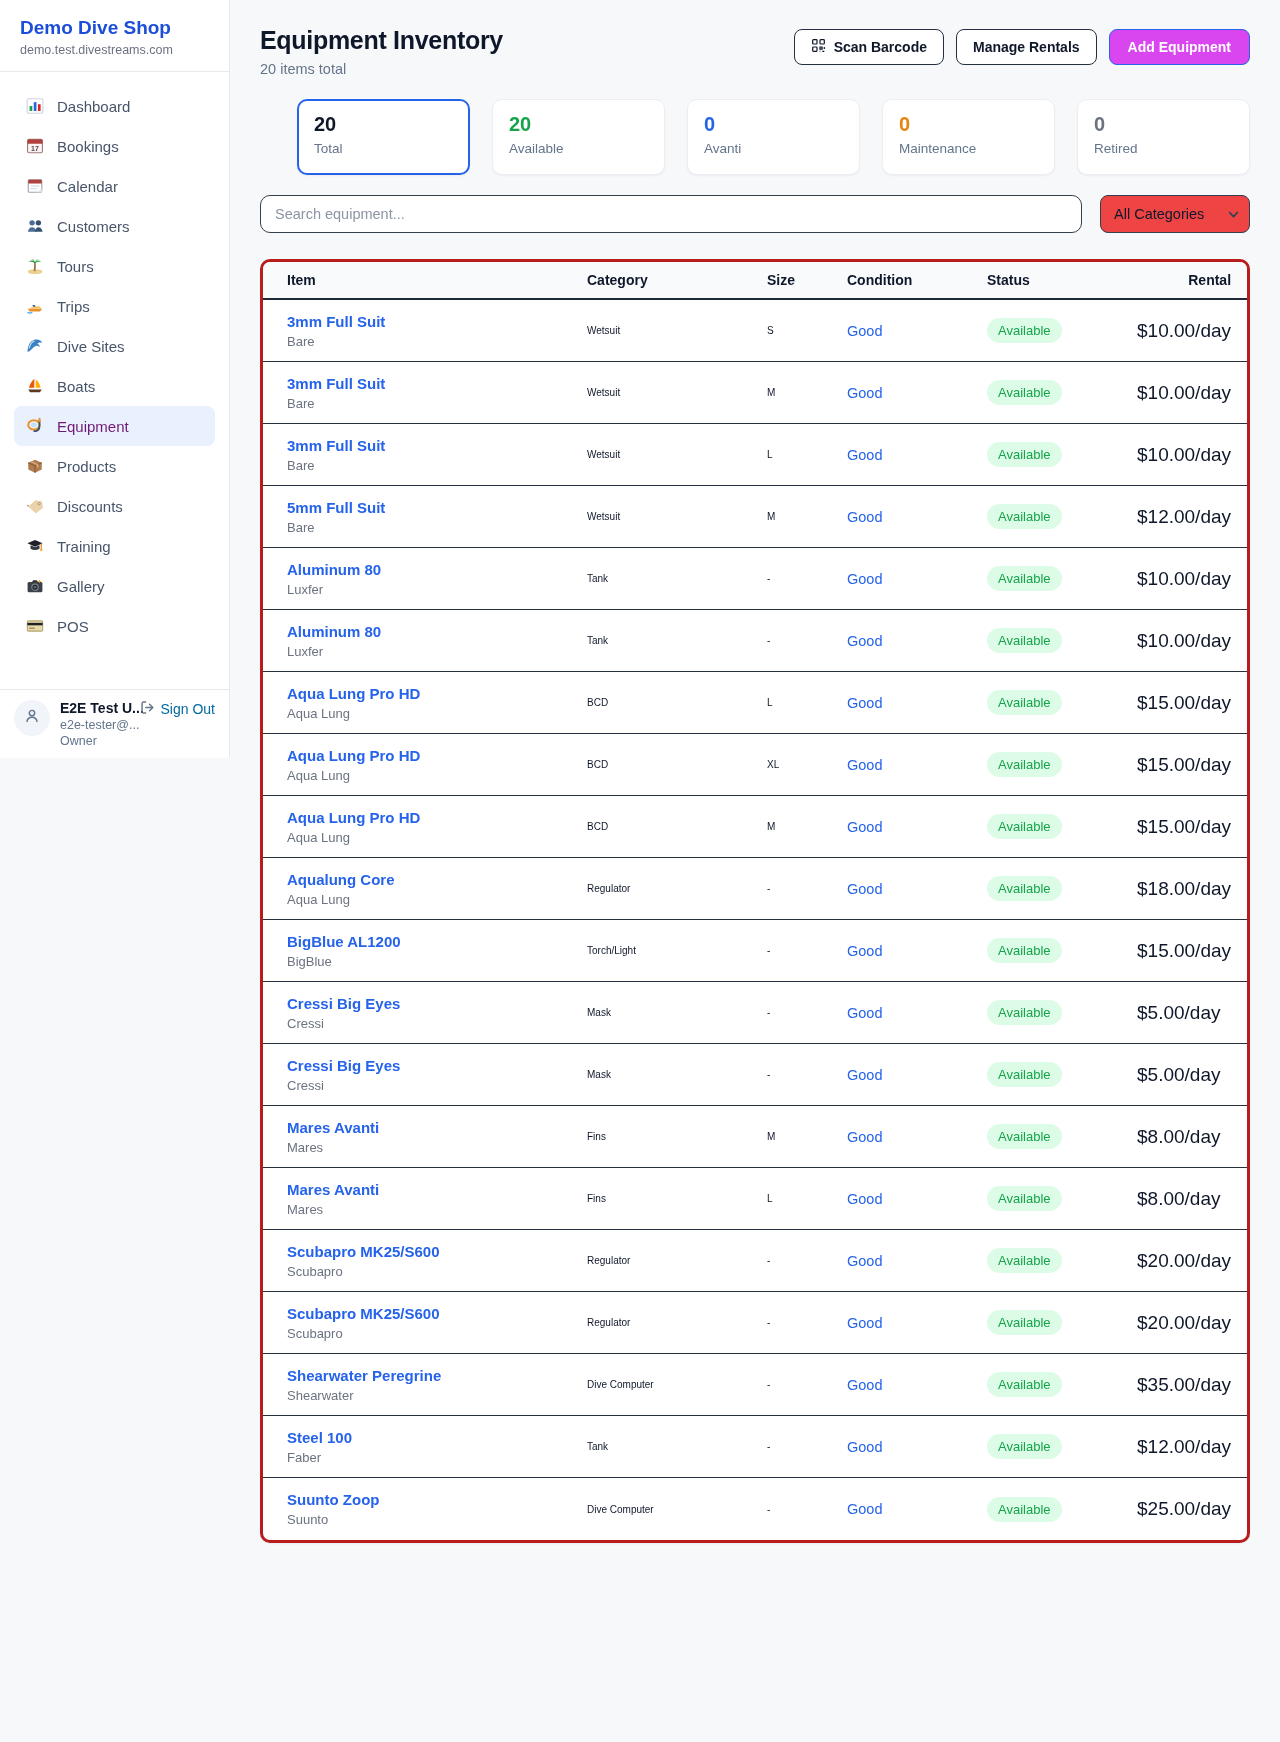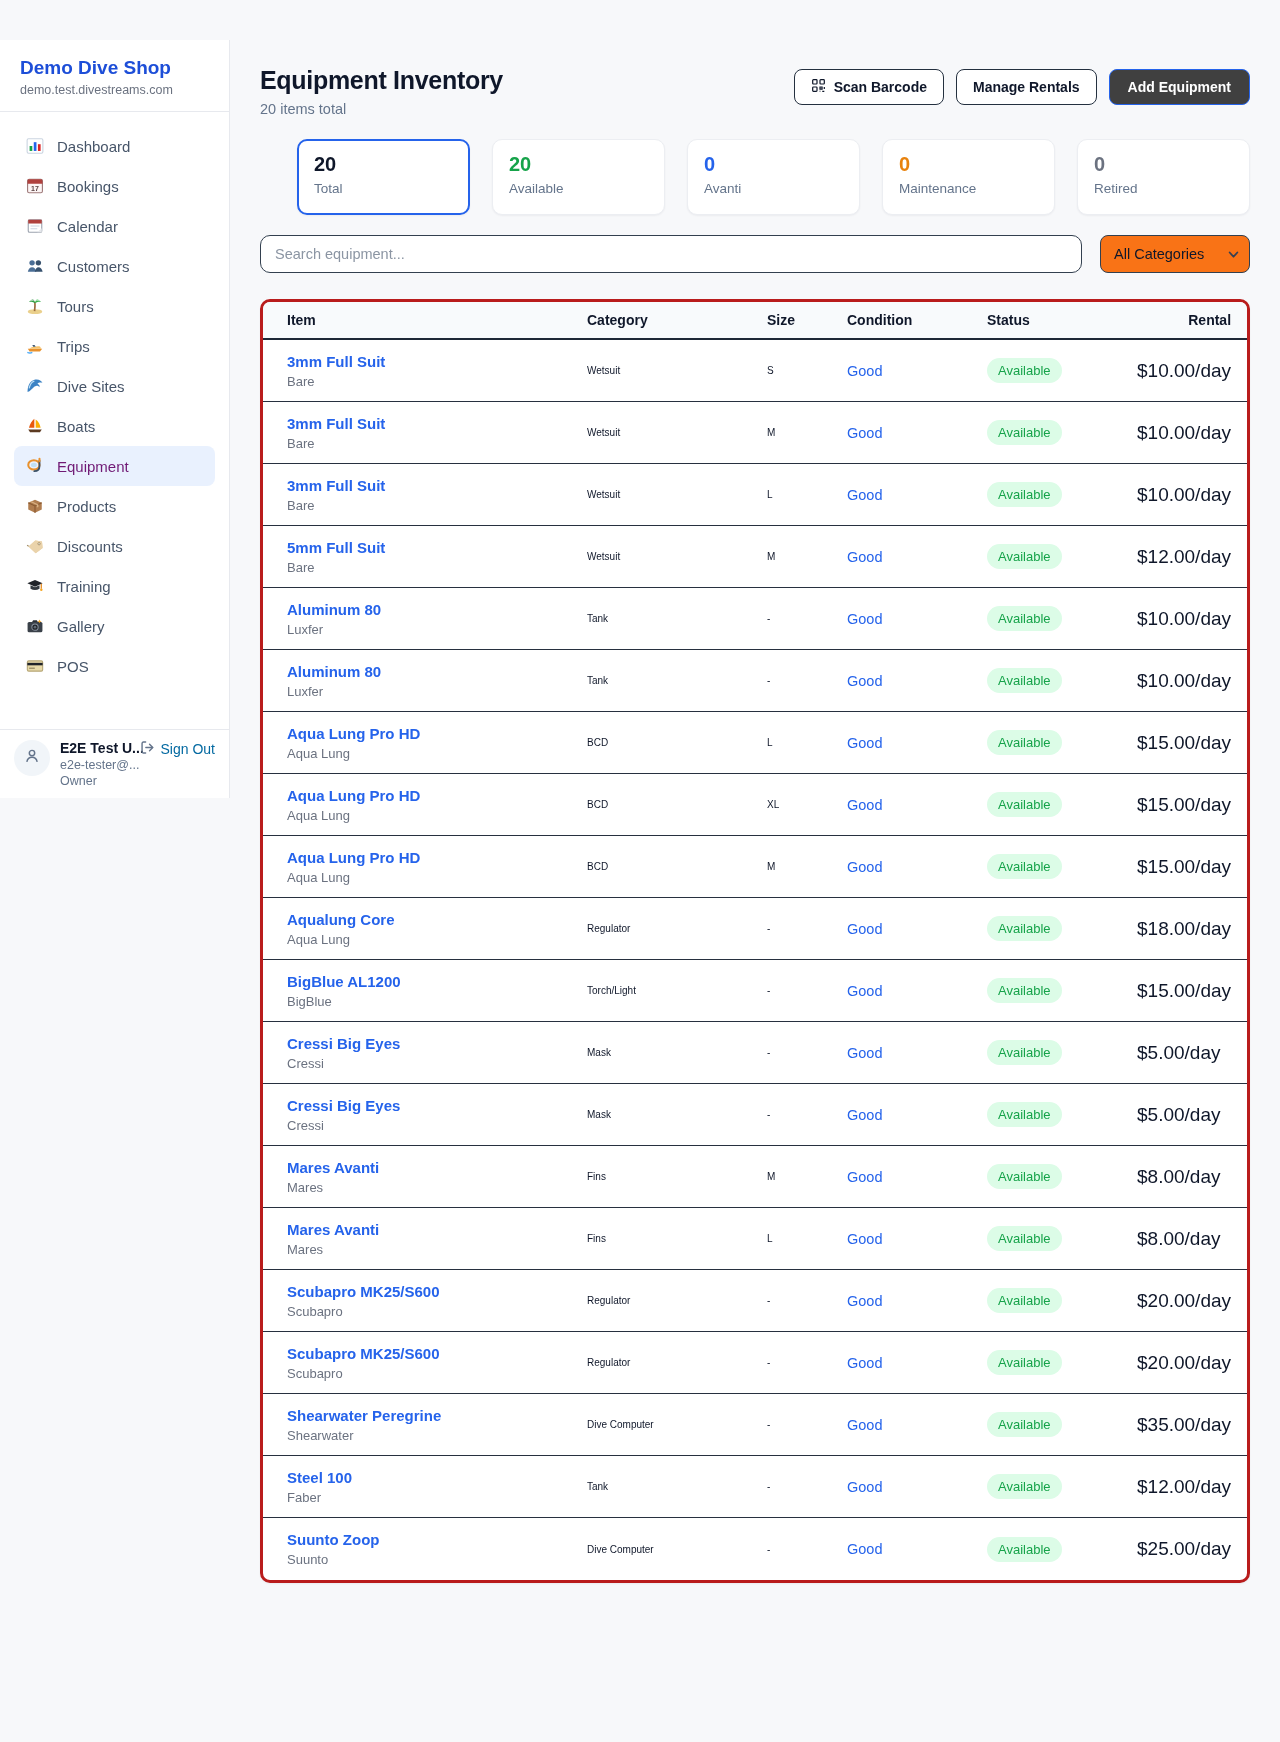--- a/index.html
+++ b/index.html
@@ -1,21 +1,21 @@
 <!DOCTYPE html>
 <html><head>
 <meta charset="utf-8">
 <style>
   * { margin:0; padding:0; box-sizing:border-box; }
   html,body { width:1280px; }
   body {
     height:1742px; background:#f7f8fa; overflow:hidden;
     font-family:"Liberation Sans", sans-serif; color:#0f172a;
   }
-  .app { display:flex; width:1280px; height:1496px;margin-top:40px; }
+  .app { display:flex; width:1280px; height:1496px; }
 
   
   .sidebar {
     width:230px; min-width:230px; background:#ffffff; border-right:1px solid #e7e9ee;
     height:758px; display:flex; flex-direction:column;
   }
   .brand { padding:17px 20px 14px 20px; border-bottom:1px solid #e7e9ee; }
   .brand-name { font-size:19px; font-weight:bold; color:#1d4ed8; cursor:pointer; }
   .brand-domain { font-size:12.5px; color:#6b7280; margin-top:4px; }
   .nav { padding:14px 14px 0 14px; }
@@ -50,41 +50,41 @@
   .page-head { display:flex; align-items:flex-start; }
   .page-title { font-size:25px; font-weight:bold; color:#0f172a; letter-spacing:-0.3px; }
   .page-subtitle { font-size:14.5px; color:#64748b; margin-top:6px; }
   .head-actions { margin-left:auto; display:flex; gap:12px; align-items:center; margin-top:3px; }
   .btn {
     height:36px; display:inline-flex; align-items:center; gap:8px; padding:0 16px;
     border-radius:8px; font-size:14px; font-weight:bold; font-family:inherit; cursor:pointer;
     background:#fff; border:1px solid #24303f; color:#0f172a;
   }
   .btn svg { width:15px; height:15px; }
-  .btn.primary { background:#404040; border:1px solid #2563eb; color:#fff; padding:0 18px; }
+  .btn.primary { background:#d946ef; border:1px solid #2563eb; color:#fff; padding:0 18px; }
 
   
   .stats { display:flex; gap:22px; margin-top:22px;padding-left:37px; }
   .stat-card {
     flex:1; background:#fff; border:1px solid #eceef2; border-radius:10px;
     padding:13px 16px; height:76px; box-shadow:0 1px 2px rgba(16,24,40,.05); cursor:pointer;
   }
   .stat-card.selected { border:2px solid #2563eb; padding:12px 15px; }
   .stat-value { font-size:20px; font-weight:bold; }
   .stat-label { font-size:13.5px; color:#64748b; margin-top:5px; }
 
   
   .filters { display:flex; gap:18px; margin-top:20px; }
   .search-input {
     flex:1; height:38px; border:1px solid #33404f; border-radius:10px; background:#fff;
     padding:0 14px; font-size:14.5px; font-family:inherit; color:#0f172a; outline:none;
   }
   .search-input::placeholder { color:#8b95a3; }
   .select {
-    width:150px; height:38px; border:1px solid #33404f; border-radius:8px; background:#f97316;
+    width:150px; height:38px; border:1px solid #33404f; border-radius:8px; background:#ef4444;
     display:flex; align-items:center; padding:0 10px 0 13px; font-size:14.5px; color:#0f172a;
     cursor:pointer;
   }
   .select .chev { margin-left:auto; display:inline-flex; }
 
   
   .table-card {
     margin-top:26px; background:#fff; border:3px solid #b91c1c; border-radius:10px;
     overflow:hidden; box-shadow:0 1px 2px rgba(16,24,40,.05);
   }

